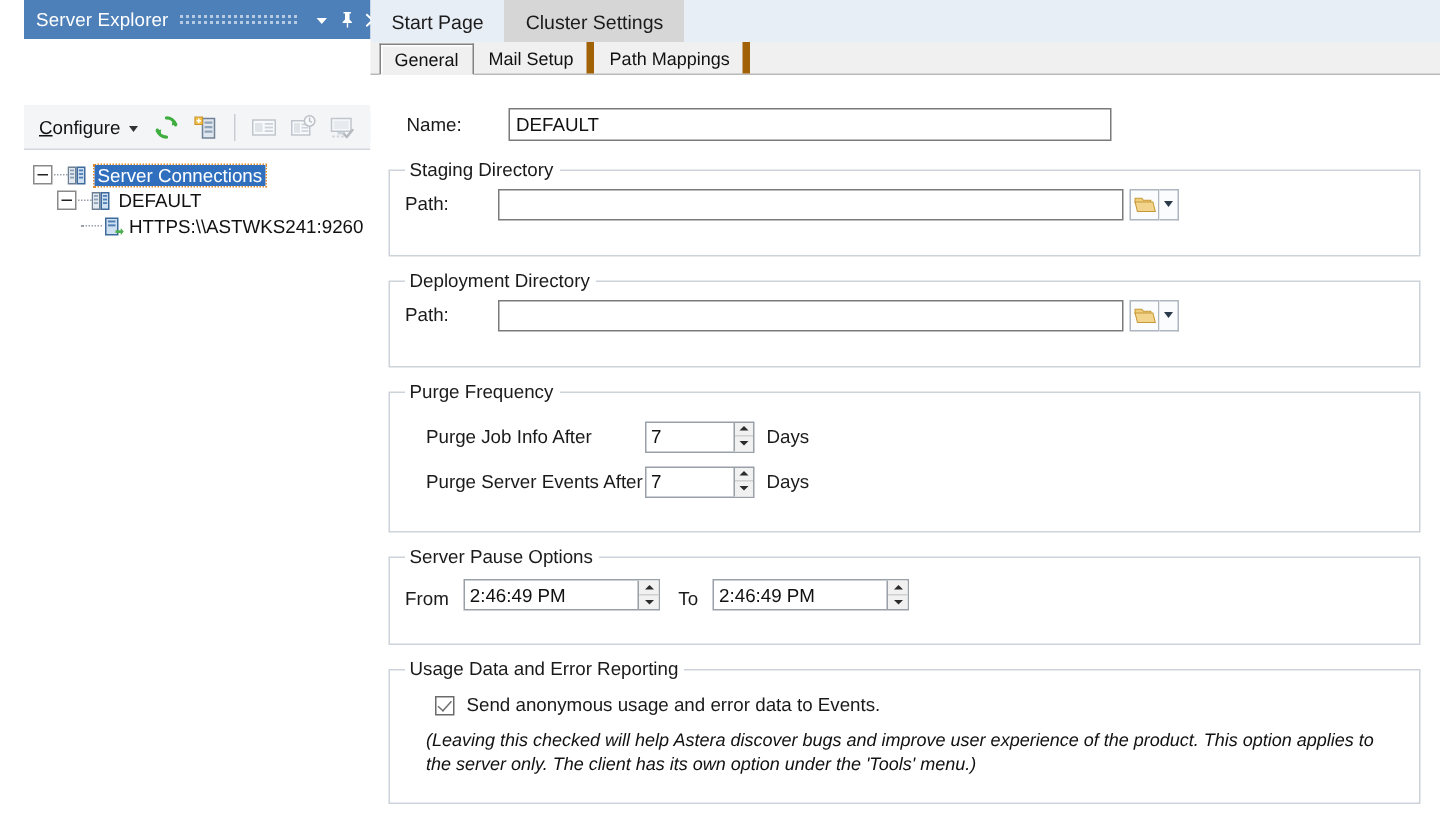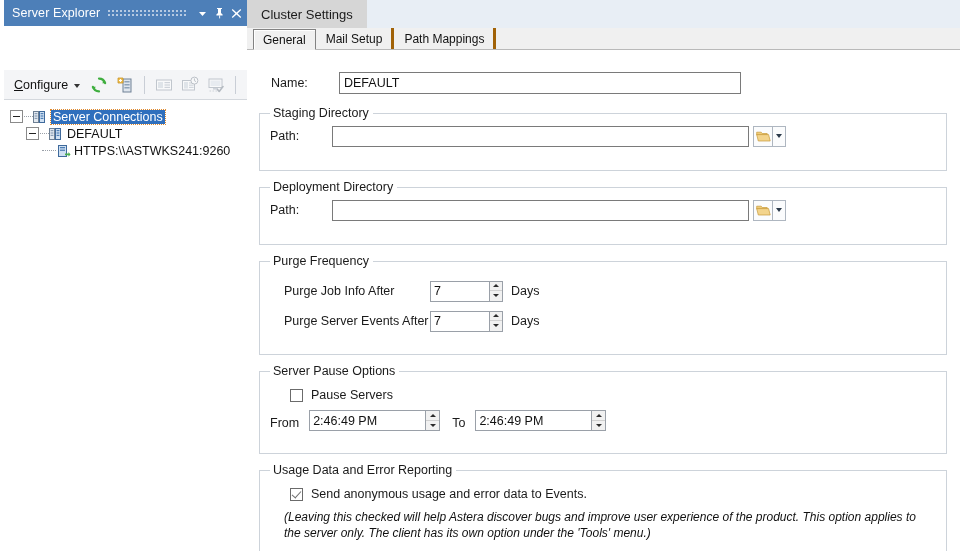--- a/index.html
+++ b/index.html
@@ -10,21 +10,21 @@
     background: #ffffff;
     font-family: "Liberation Sans", sans-serif;
     font-size: 12px;
     color: #1a1a1a;
   }
 
   #app { position: relative; width: 960px; height: 551px; }
 
   
   #explorer {
-    position: absolute; left: 4px; top: 0;
+    position: absolute; left: 16px; top: 0;
     width: 246px; height: 551px;
     background: #ffffff;
     border-right: 1px solid #c8d0da;
   }
   .exp-title {
     height: 26px;
     background: #4d7fb8;
     display: flex; align-items: center;
     padding: 0 4px 0 8px;
     color: #ffffff;
@@ -156,21 +156,21 @@
     font-size: 12px;
   }
   .inner-tab {
     height: 21px;
     display: flex; align-items: center;
     padding: 0 9px;
     cursor: default;
     color: #111;
     white-space: nowrap;
     border-left: 1px solid #f0f0f0;
-    border-right: 3px solid #a16207;
+    border-right: 5px solid #a16207;
   }
   .inner-tab.active {
     background: #f0f0f0;
     border: 1px solid #828282;
     border-bottom: 1px solid #f0f0f0;
     box-shadow: inset 1px 1px 0 #ffffff;
     position: relative; top: 1px;
     font-weight: 400;
   }
 
@@ -469,20 +469,23 @@
         </svg>
         <span class="tree-label">HTTPS:\\ASTWKS241:9260</span>
       </div>
 
     </div>
   </div>
 
   <div id="doc">
 
     <div class="doc-tabstrip">
+      <div class="doc-tab">
+        <span>Start Page</span>
+      </div>
       <div class="doc-tab active">
         <span>Cluster Settings</span>
       </div>
     </div>
 
     <div class="inner-tabstrip">
       <div class="inner-tab active">
         <span>General</span>
       </div>
       <div class="inner-tab">
@@ -572,24 +575,20 @@
           </div>
           <span class="unit">Days</span>
         </div>
 
         <div style="height:6px"></div>
       </fieldset>
 
       <fieldset class="grp">
         <legend>Server Pause Options</legend>
 
-        <div class="chk-row pause-indent">
-          <span class="chk"></span>
-          <span class="chk-lbl">Pause Servers</span>
-        </div>
 
         <div class="fromto-row">
           <span class="ft-lbl">From</span>
           <div class="spin time">
             <input type="text" value="2:46:49 PM" style="">
             <div class="spin-btns">
               <div class="spin-half top">
                   <span class="sp-up"></span>
                 </div>
               <div class="spin-half">

